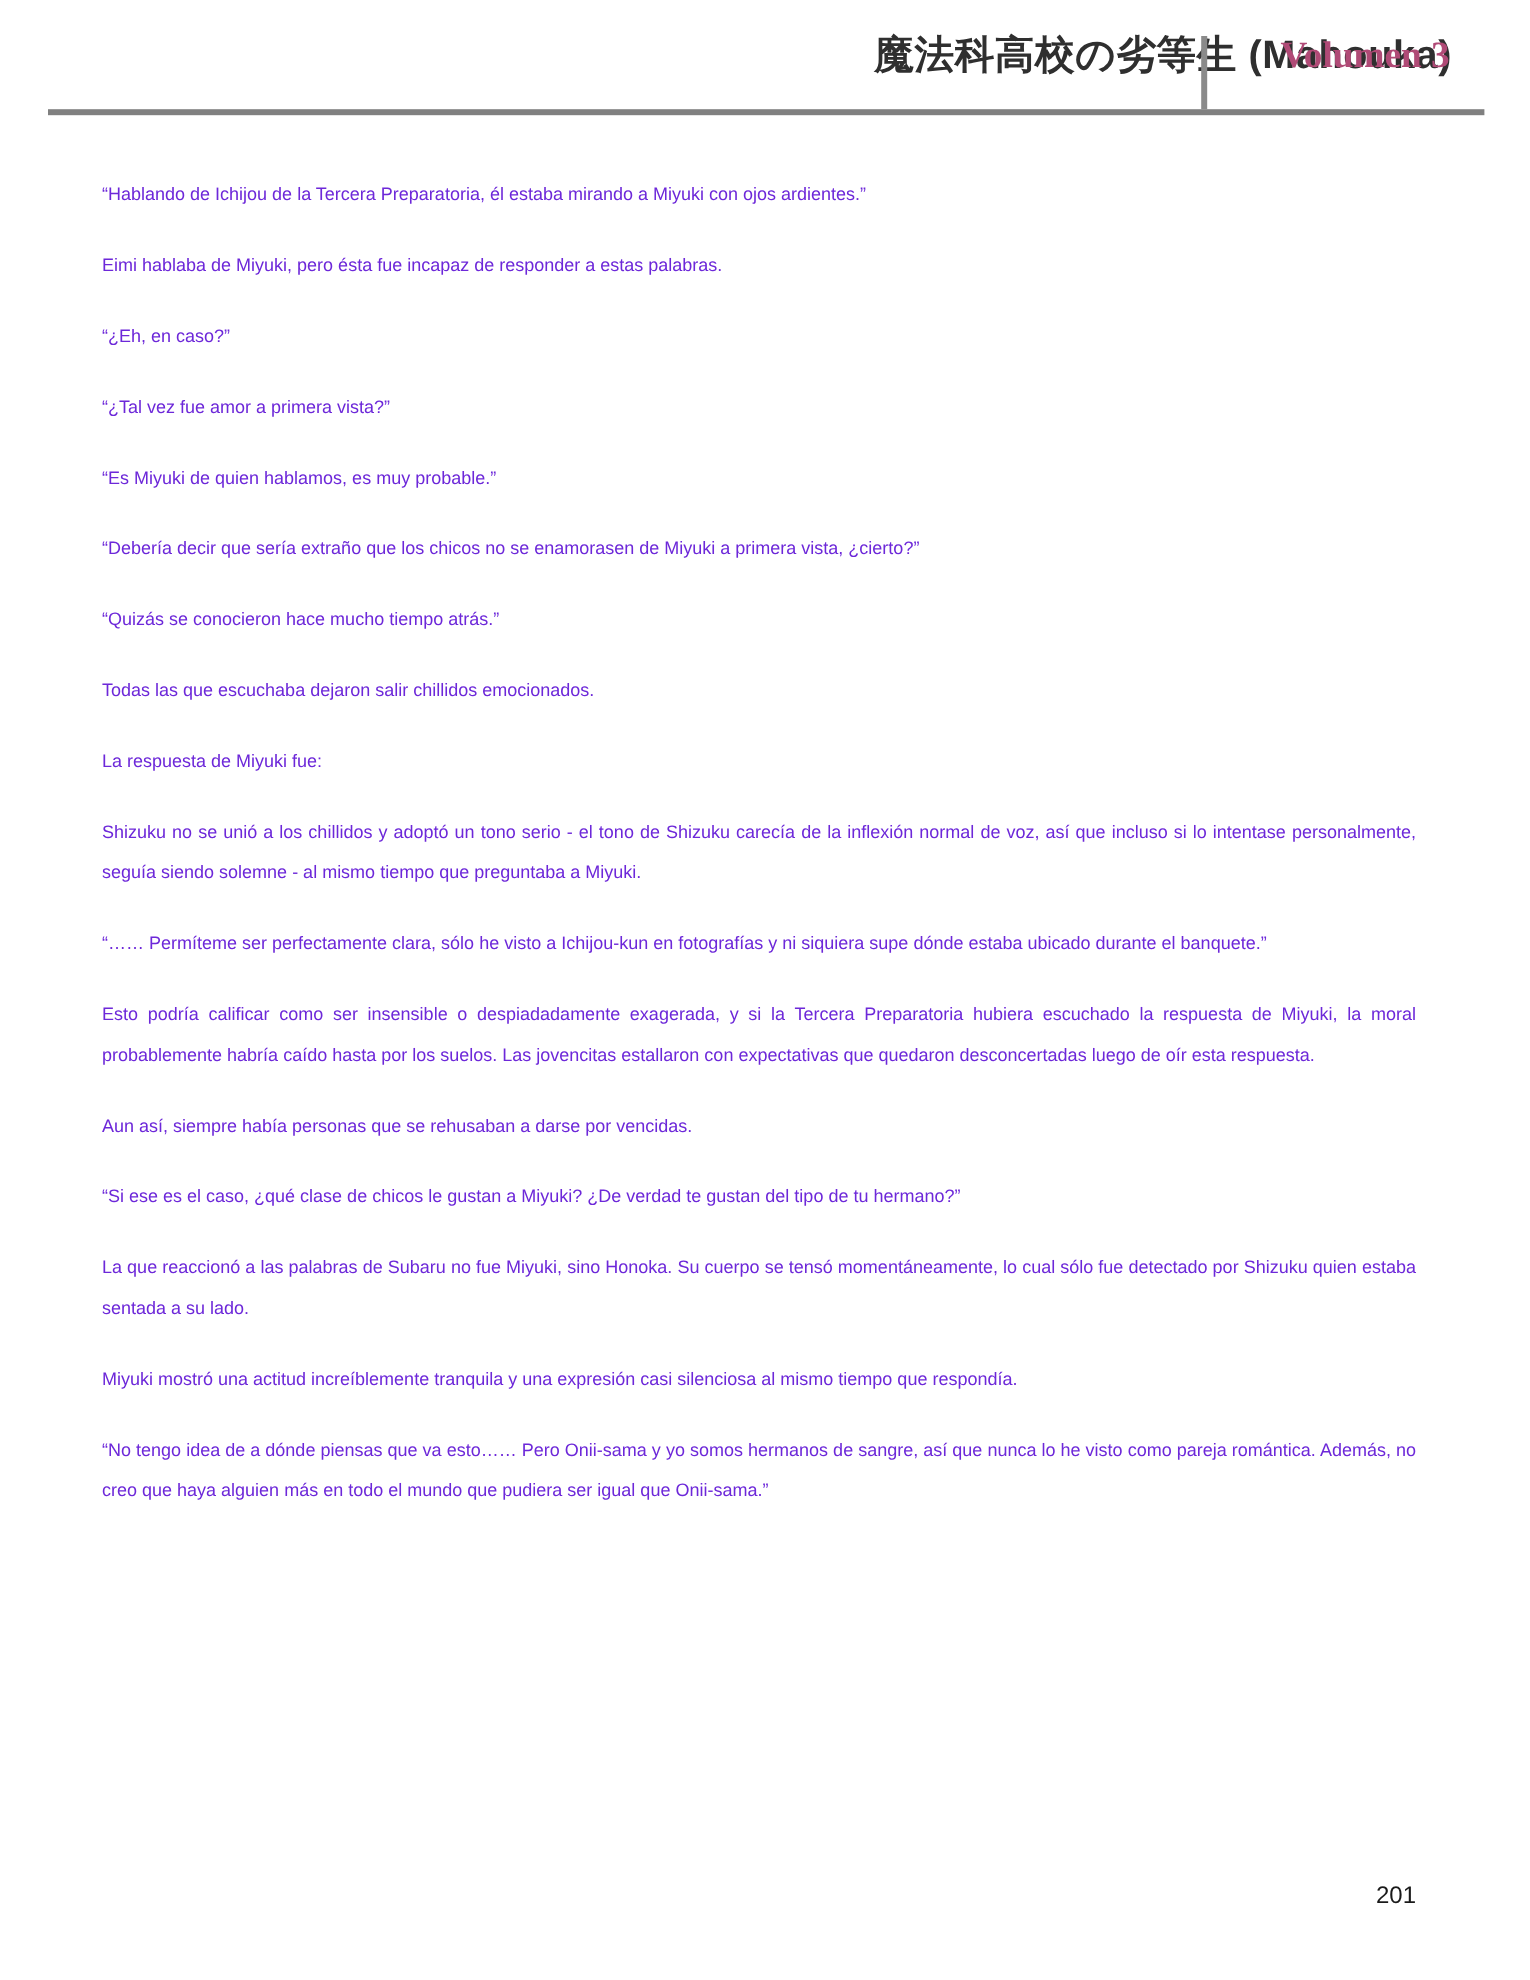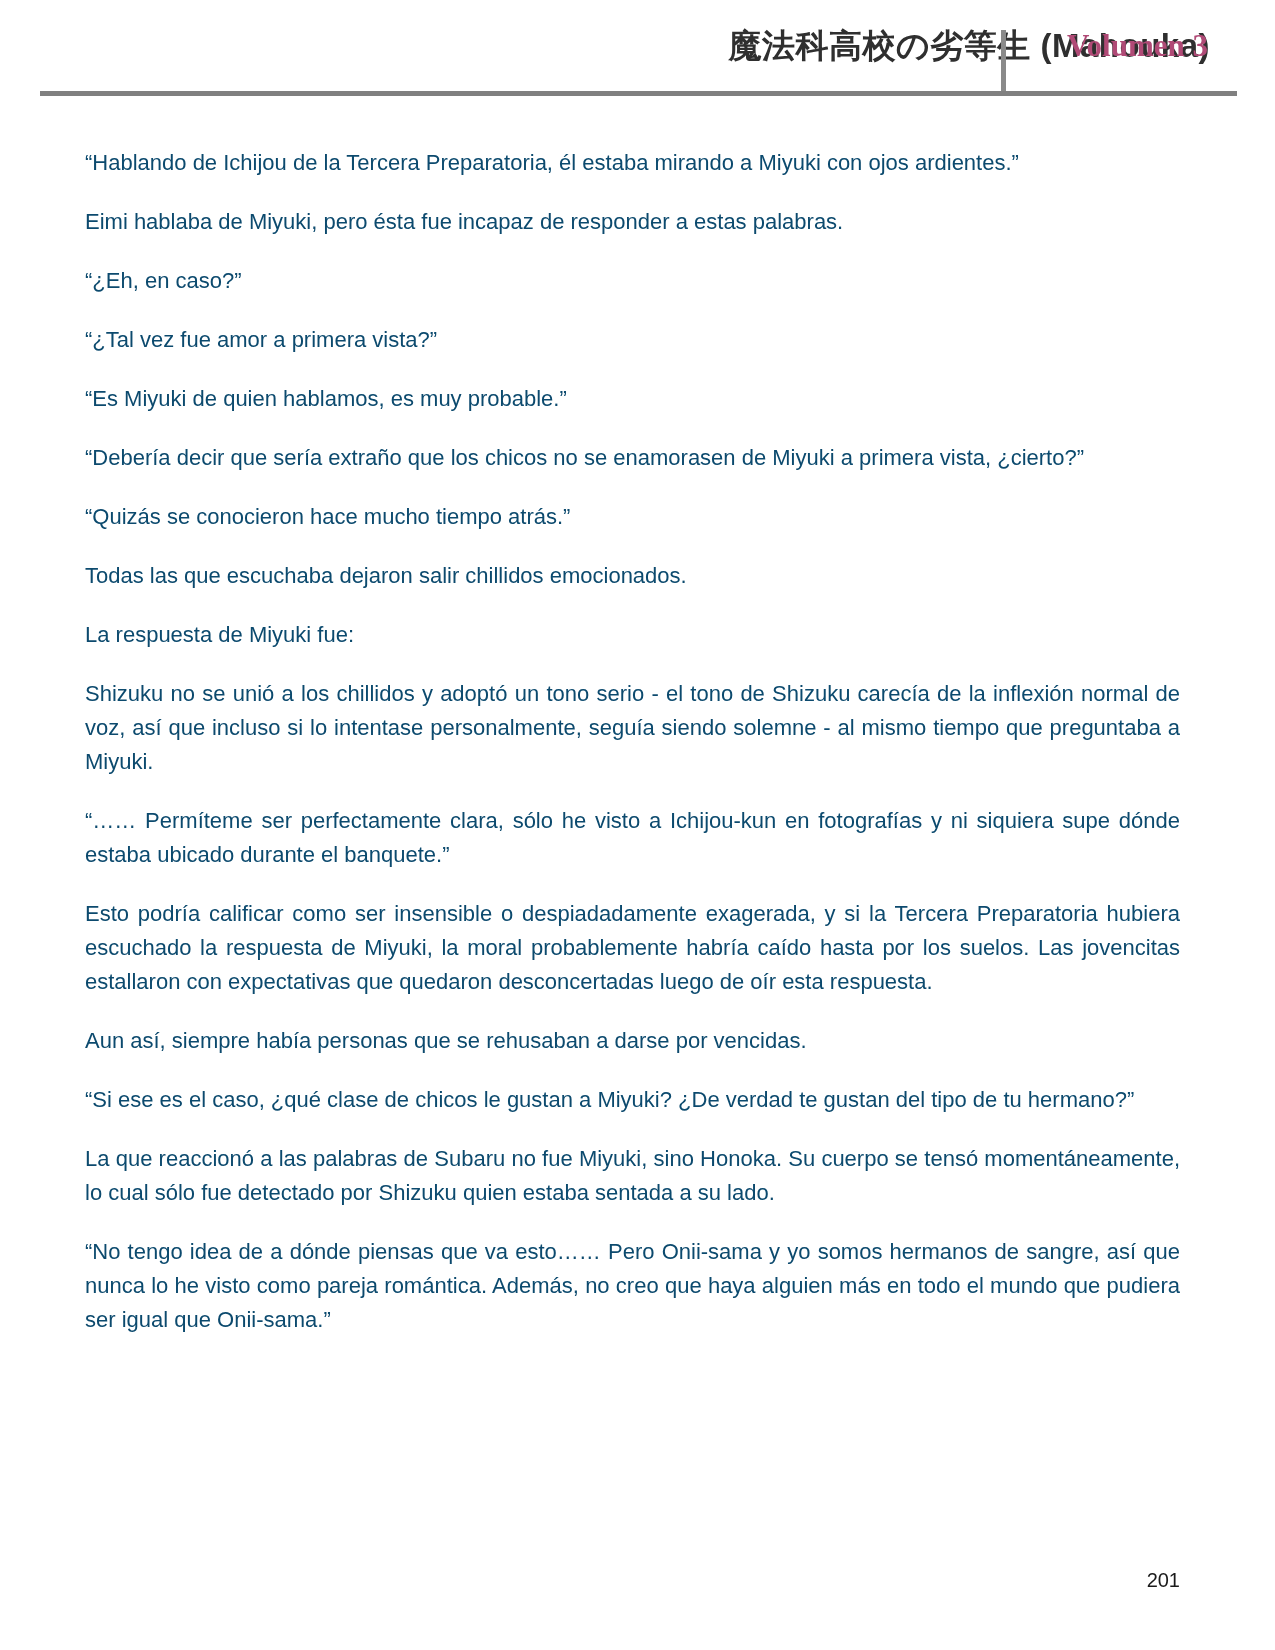--- a/index.html
+++ b/index.html
@@ -58,24 +58,24 @@
     width: 1197px;
     height: 5px;
     background: #808080;
   }
   
   .content {
     padding: 49px 95px 0 85px;
   }
   .content p {
     margin: 0 0 25px 0;
-    font-size: 22px;
+    font-size: 15px;
     line-height: 34px;
     text-align: justify;
-    color: #0c4a6e;
+    color: #6d28d9;
   }
   
   .page-number {
     position: absolute;
     right: 95px;
     bottom: 58px;
     font-size: 20px;
     color: #1a1a1a;
   }
 </style>
@@ -98,16 +98,17 @@
   <p>“Debería decir que sería extraño que los chicos no se enamorasen de Miyuki a primera vista, ¿cierto?”</p>
   <p>“Quizás se conocieron hace mucho tiempo atrás.”</p>
   <p>Todas las que escuchaba dejaron salir chillidos emocionados.</p>
   <p>La respuesta de Miyuki fue:</p>
   <p>Shizuku no se unió a los chillidos y adoptó un tono serio - el tono de Shizuku carecía de la inflexión normal de voz, así que incluso si lo intentase personalmente, seguía siendo solemne - al mismo tiempo que preguntaba a Miyuki.</p>
   <p>“…… Permíteme ser perfectamente clara, sólo he visto a Ichijou-kun en fotografías y ni siquiera supe dónde estaba ubicado durante el banquete.”</p>
   <p>Esto podría calificar como ser insensible o despiadadamente exagerada, y si la Tercera Preparatoria hubiera escuchado la respuesta de Miyuki, la moral probablemente habría caído hasta por los suelos. Las jovencitas estallaron con expectativas que quedaron desconcertadas luego de oír esta respuesta.</p>
   <p>Aun así, siempre había personas que se rehusaban a darse por vencidas.</p>
   <p>“Si ese es el caso, ¿qué clase de chicos le gustan a Miyuki? ¿De verdad te gustan del tipo de tu hermano?”</p>
   <p>La que reaccionó a las palabras de Subaru no fue Miyuki, sino Honoka. Su cuerpo se tensó momentáneamente, lo cual sólo fue detectado por Shizuku quien estaba sentada a su lado.</p>
+  <p>Miyuki mostró una actitud increíblemente tranquila y una expresión casi silenciosa al mismo tiempo que respondía.</p>
   <p>“No tengo idea de a dónde piensas que va esto…… Pero Onii-sama y yo somos hermanos de sangre, así que nunca lo he visto como pareja romántica. Además, no creo que haya alguien más en todo el mundo que pudiera ser igual que Onii-sama.”</p>
 </main>
 
 <div class="page-number">201</div>
 
 </body></html>

